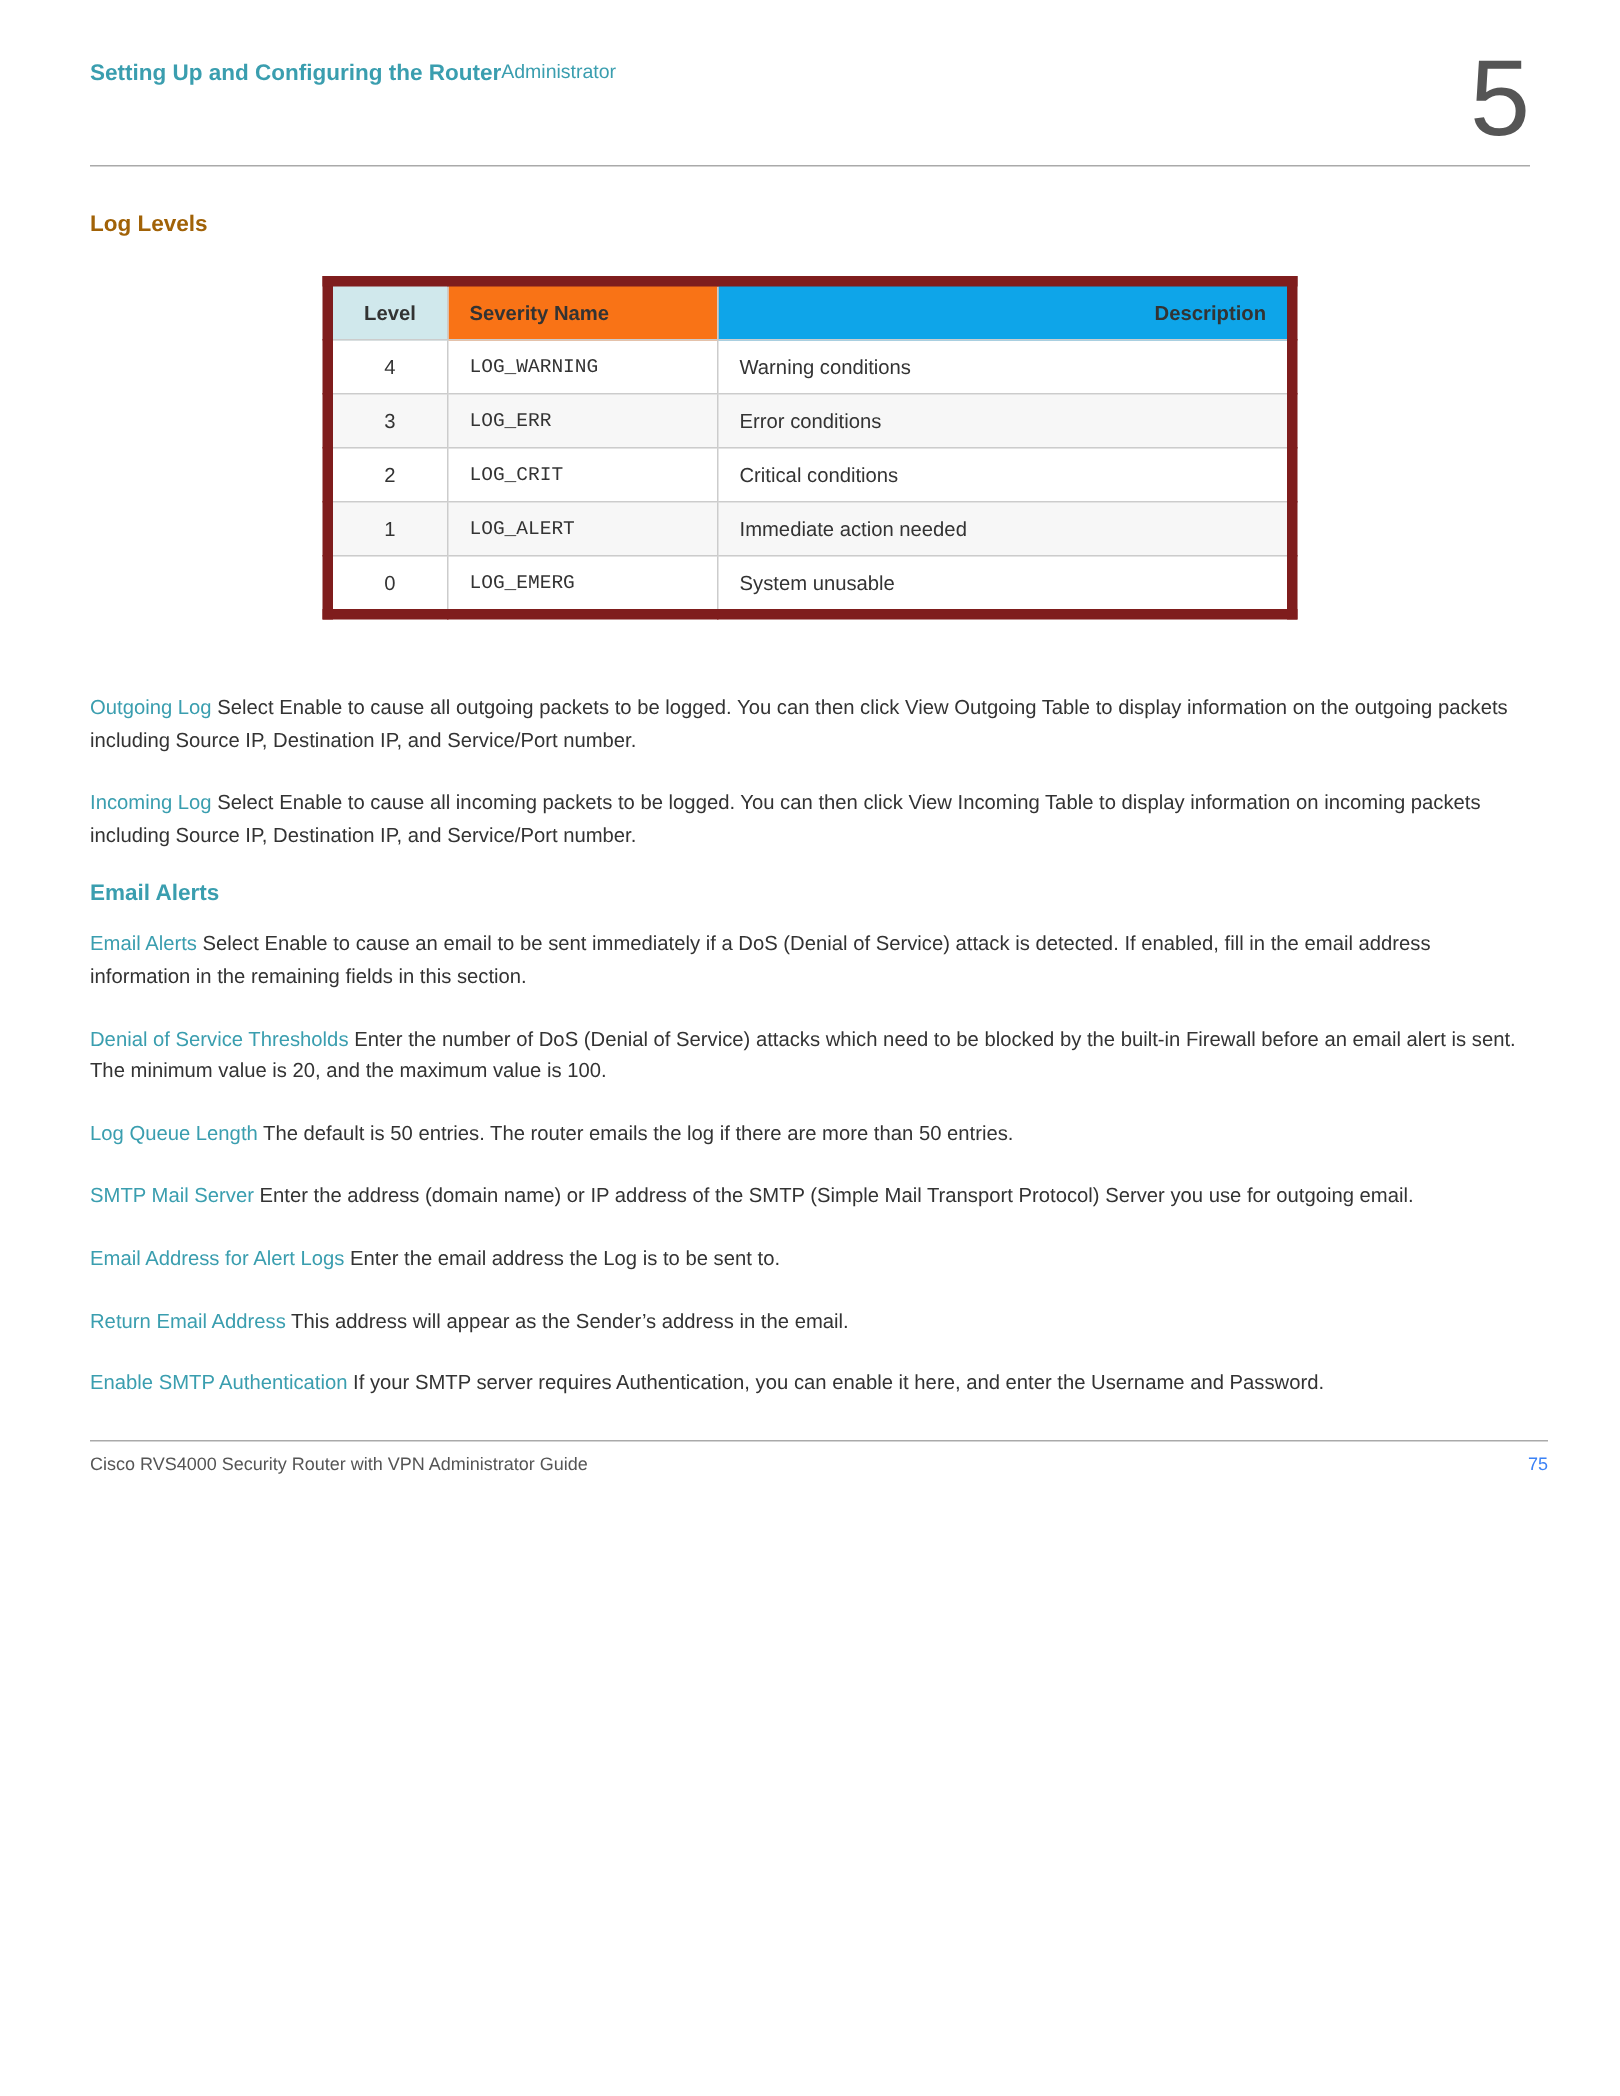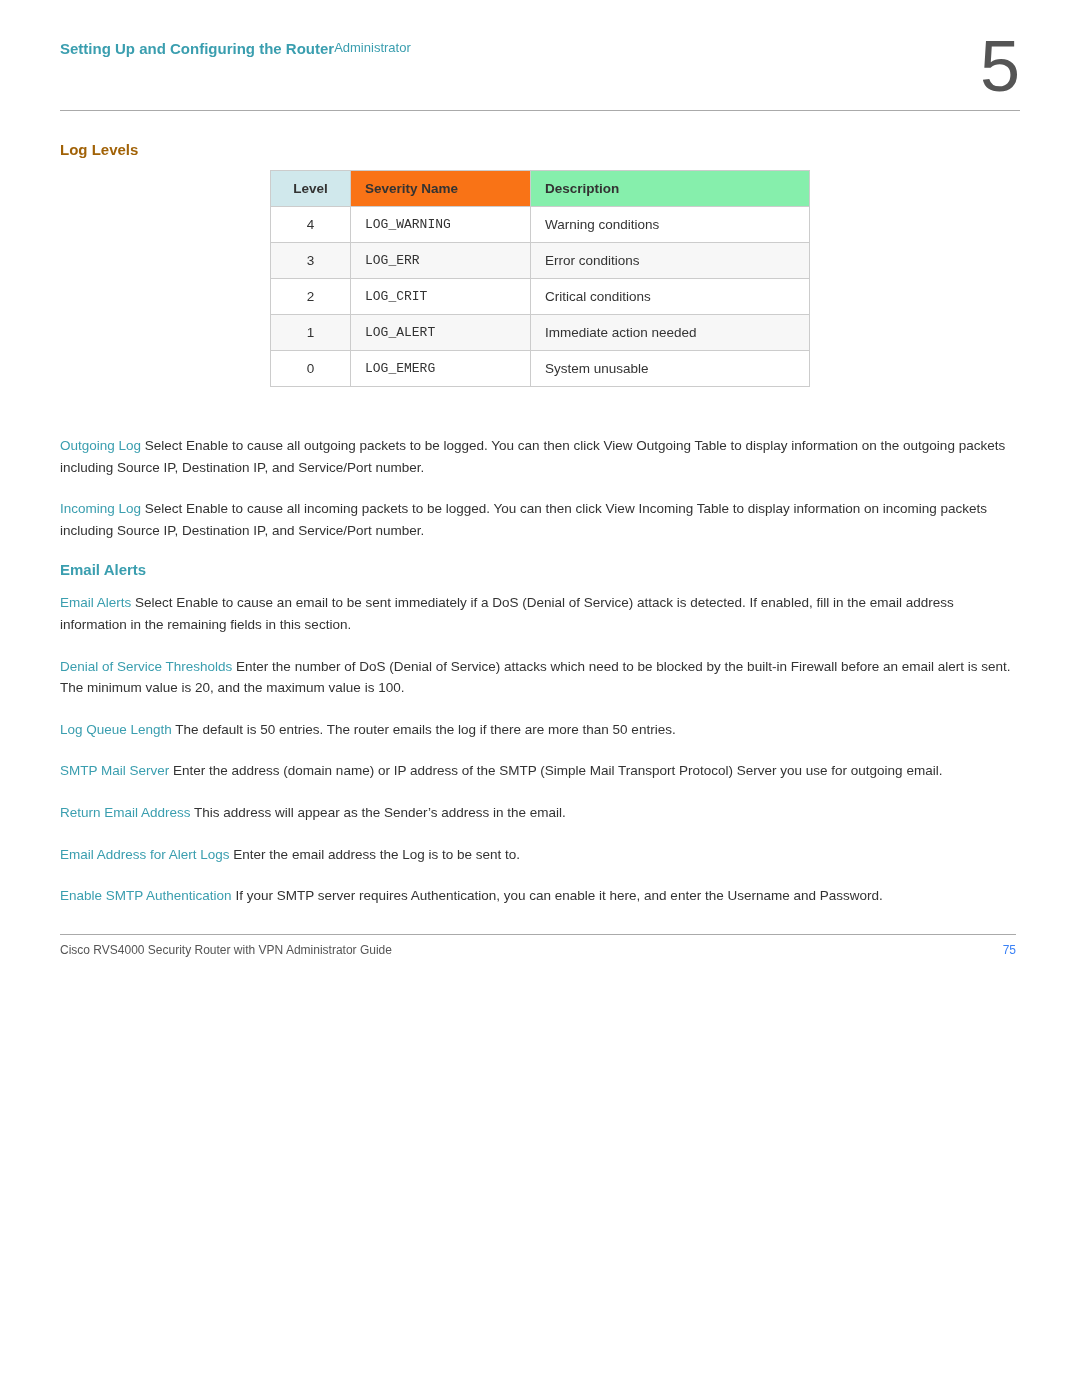--- a/index.html
+++ b/index.html
@@ -65,24 +65,24 @@
     
     .section-heading {
       color: #a16207;
       font-size: 15px;
       font-weight: bold;
       margin-bottom: 12px;
     }
 
     
     .log-table {
-      width: 540px;
-      margin: 0 auto 24px auto;
+      width: 650px;
+      margin: 14px auto 24px auto;
       border-collapse: collapse;
-      border: 1px solid #7f1d1d;
+      border: 7px solid #7f1d1d;
     }
 
     .log-table th {
       background-color: #d0e8ec;
       color: #333;
       font-size: 13.5px;
       font-weight: bold;
       padding: 10px 14px;
       text-align: left;
       border: 1px solid #ccc;
@@ -92,22 +92,22 @@
       width: 80px;
       text-align: center;
     }
 
     .log-table th.col-severity {
       width: 180px;
       background-color: #f97316;
     }
 
     .log-table th.col-description {
-      background-color: #86efac;
-      text-align: left;
+      background-color: #0ea5e9;
+      text-align: right;
     }
 
     .log-table td {
       padding: 10px 14px;
       border: 1px solid #ccc;
       font-size: 13.5px;
       color: #333;
     }
 
     .log-table td.col-level {
@@ -144,21 +144,21 @@
       font-weight: bold;
       margin-bottom: 14px;
       margin-top: 10px;
     }
 
     
     .page-footer {
       position: absolute;
       bottom: 30px;
       left: 60px;
-      right: 64px;
+      right: 48px;
       border-top: 1px solid #aaa;
       padding-top: 8px;
       display: flex;
       justify-content: space-between;
       align-items: center;
     }
 
     .footer-text {
       font-size: 12px;
       color: #555;
@@ -246,22 +246,22 @@
     <span class="term">Incoming Log</span><span> Select Enable to cause all incoming packets to be logged. You can then click View Incoming Table to display information on incoming packets including Source IP, Destination IP, and Service/Port number.</span>
   </div>
 
   <div class="email-alerts-heading">Email Alerts</div>
 
   <div id="email-alerts-items">
   <div class="body-section"><span class="term">Email Alerts</span><span> Select Enable to cause an email to be sent immediately if a DoS (Denial of Service) attack is detected. If enabled, fill in the email address information in the remaining fields in this section.</span></div>
       <div class="body-section"><span class="term">Denial of Service Thresholds</span><span> Enter the number of DoS (Denial of Service) attacks which need to be blocked by the built-in Firewall before an email alert is sent. The minimum value is 20, and the maximum value is 100.</span></div>
       <div class="body-section"><span class="term">Log Queue Length</span><span> The default is 50 entries. The router emails the log if there are more than 50 entries.</span></div>
       <div class="body-section"><span class="term">SMTP Mail Server</span><span> Enter the address (domain name) or IP address of the SMTP (Simple Mail Transport Protocol) Server you use for outgoing email.</span></div>
+      <div class="body-section"><span class="term">Email Address for Alert Logs</span><span> Enter the email address the Log is to be sent to.</span></div>
       <div class="body-section"><span class="term">Return Email Address</span><span> This address will appear as the Sender’s address in the email.</span></div>
-      <div class="body-section"><span class="term">Email Address for Alert Logs</span><span> Enter the email address the Log is to be sent to.</span></div>
       <div class="body-section"><span class="term">Enable SMTP Authentication</span><span> If your SMTP server requires Authentication, you can enable it here, and enter the Username and Password.</span></div>
     </div>
 
   <div class="page-footer">
     <span class="footer-text">Cisco RVS4000 Security Router with VPN Administrator Guide</span>
     <span class="footer-page">75</span>
   </div>
 
 </div>
 

